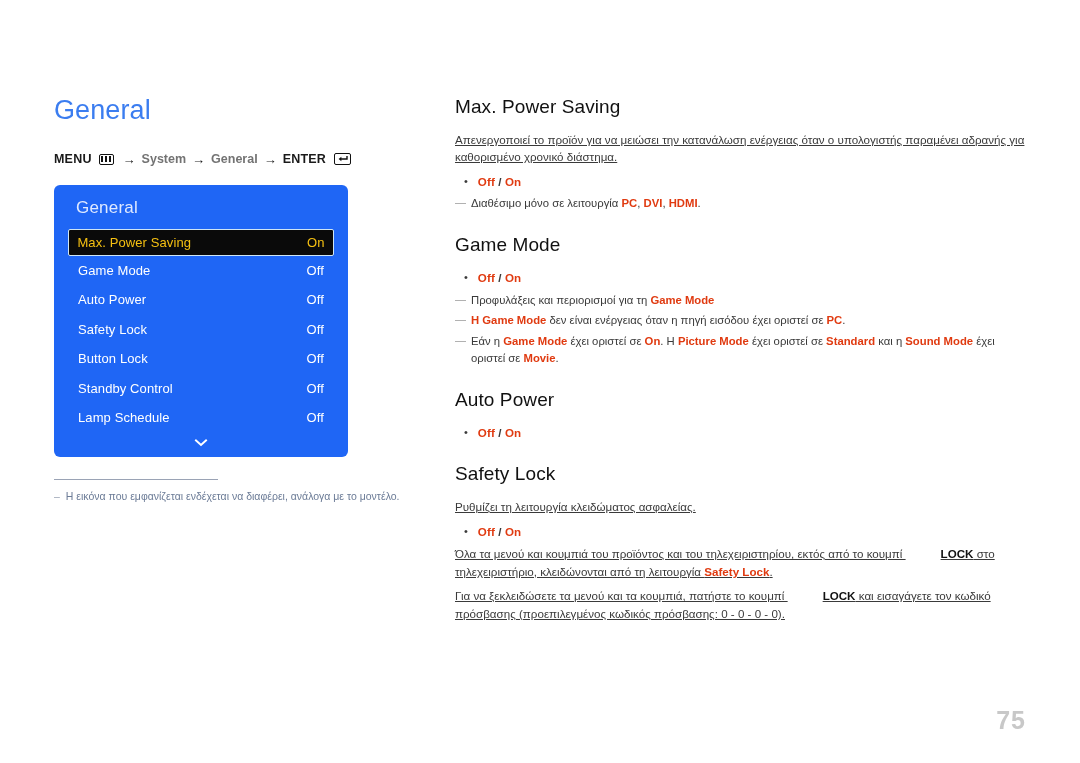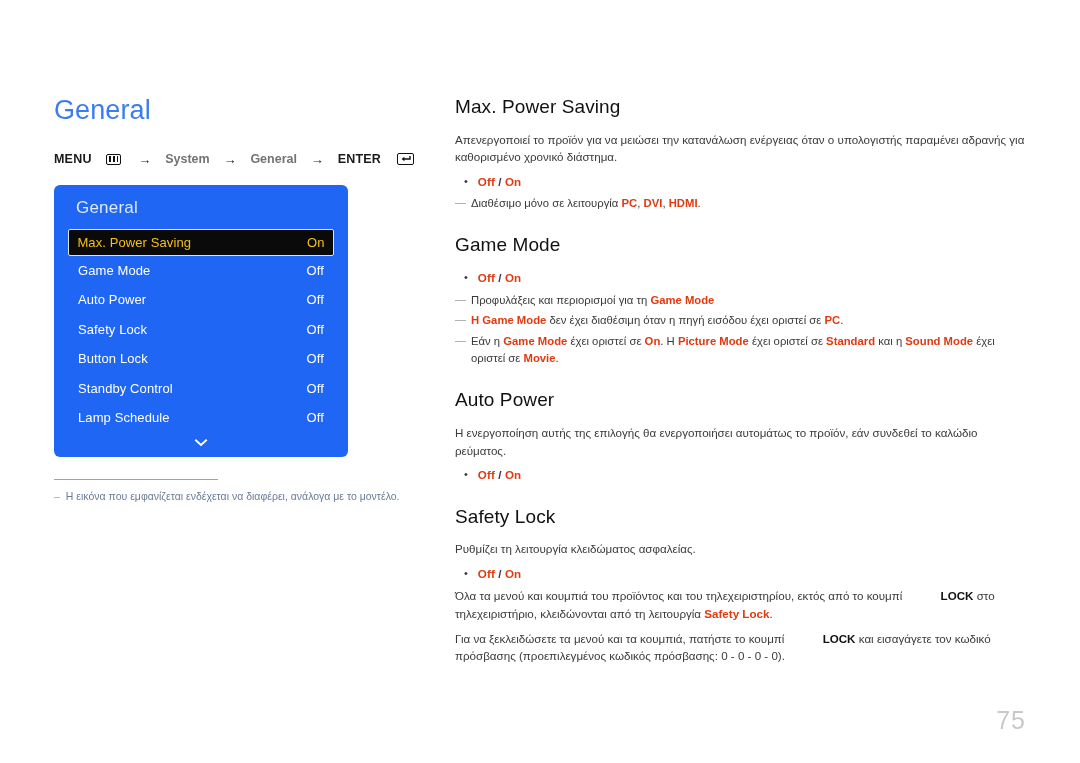--- a/index.html
+++ b/index.html
@@ -40,21 +40,20 @@
 
   .breadcrumb {
     font-size: 12.5px;
     color: #1a1a1a;
     font-weight: bold;
     display: flex;
     align-items: center;
     gap: 4px;
     margin-bottom: 18px;
     white-space: nowrap;
-    justify-content: space-between;
   }
   .bc-text { letter-spacing: .2px; }
   .bc-red { color: #737373; font-weight: bold; }
   .bc-arrow {
     color: #1a1a1a;
     font-size: 13px;
     margin: 0 2px;
     font-weight: normal;
   }
 
@@ -174,20 +173,21 @@
     line-height: 1.2;
     letter-spacing: .1px;
   }
   .sec + .sec { margin-top: 22px; }
 
   .body-p {
     font-size: 11.6px;
     color: #3a3a3a;
     line-height: 1.52;
     margin: 0 0 7px 0;
+    text-decoration: underline;
   }
 
   .bullet-line {
     display: flex;
     gap: 10px;
     margin: 0 0 5px 0;
     padding-left: 9px;
     font-size: 11.6px;
     line-height: 1.5;
   }
@@ -227,20 +227,21 @@
   .bk { color: #111111; font-weight: bold; padding-left: 35px; }
 
   
   .page-num {
     position: absolute;
     right: 54px;
     bottom: 28px;
     font-size: 25px;
     color: #c8c8c8;
     letter-spacing: 1px;
+    font-weight: bold;
   }
 </style>
 </head>
 <body>
 
 <div class="page">
 
   <div class="left-col">
 
     <h1 class="page-title">General</h1>
@@ -349,32 +350,31 @@
         </span>
       </div>
 
       <div class="note-line">
         <span class="note-dash">—</span>
         <span class="note-body"><span>Προφυλάξεις και περιορισμοί για τη </span><span class="hl">Game Mode</span></span>
       </div>
 
       <div class="note-line">
         <span class="note-dash">—</span>
-        <span class="note-body"><span class="hl">Η </span><span class="hl">Game Mode</span><span> δεν έχει διαθέσιμη όταν η πηγή εισόδου έχει οριστεί σε </span><span class="hl">PC</span><span>.</span></span>
+        <span class="note-body"><span class="hl">Η </span><span class="hl">Game Mode</span><span> δεν είναι ενέργειας όταν η πηγή εισόδου έχει οριστεί σε </span><span class="hl">PC</span><span>.</span></span>
       </div>
 
       <div class="note-line">
         <span class="note-dash">—</span>
         <span class="note-body"><span>Εάν η </span><span class="hl">Game Mode</span><span> έχει οριστεί σε </span><span class="hl">On</span><span>. Η </span><span class="hl">Picture Mode</span><span> έχει οριστεί σε </span><span class="hl">Standard</span><span> και η </span><span class="hl">Sound Mode</span><span> έχει οριστεί σε </span><span class="hl">Movie</span><span>.</span></span>
       </div>
     </div>
 
     <div class="sec">
       <h2 class="sec-title">Auto Power</h2>
-      <p class="body-p">Η ενεργοποίηση αυτής της επιλογής θα ενεργοποιήσει αυτομάτως το προϊόν, εάν συνδεθεί το καλώδιο ρεύματος.</p>
       <div class="bullet-line">
         <span class="bullet-dot">•</span>
         <span class="bullet-txt">
           <span>Off</span><span class="sep"> / </span><span>On</span>
         </span>
       </div>
     </div>
 
     <div class="sec">
       <h2 class="sec-title">Safety Lock</h2>

